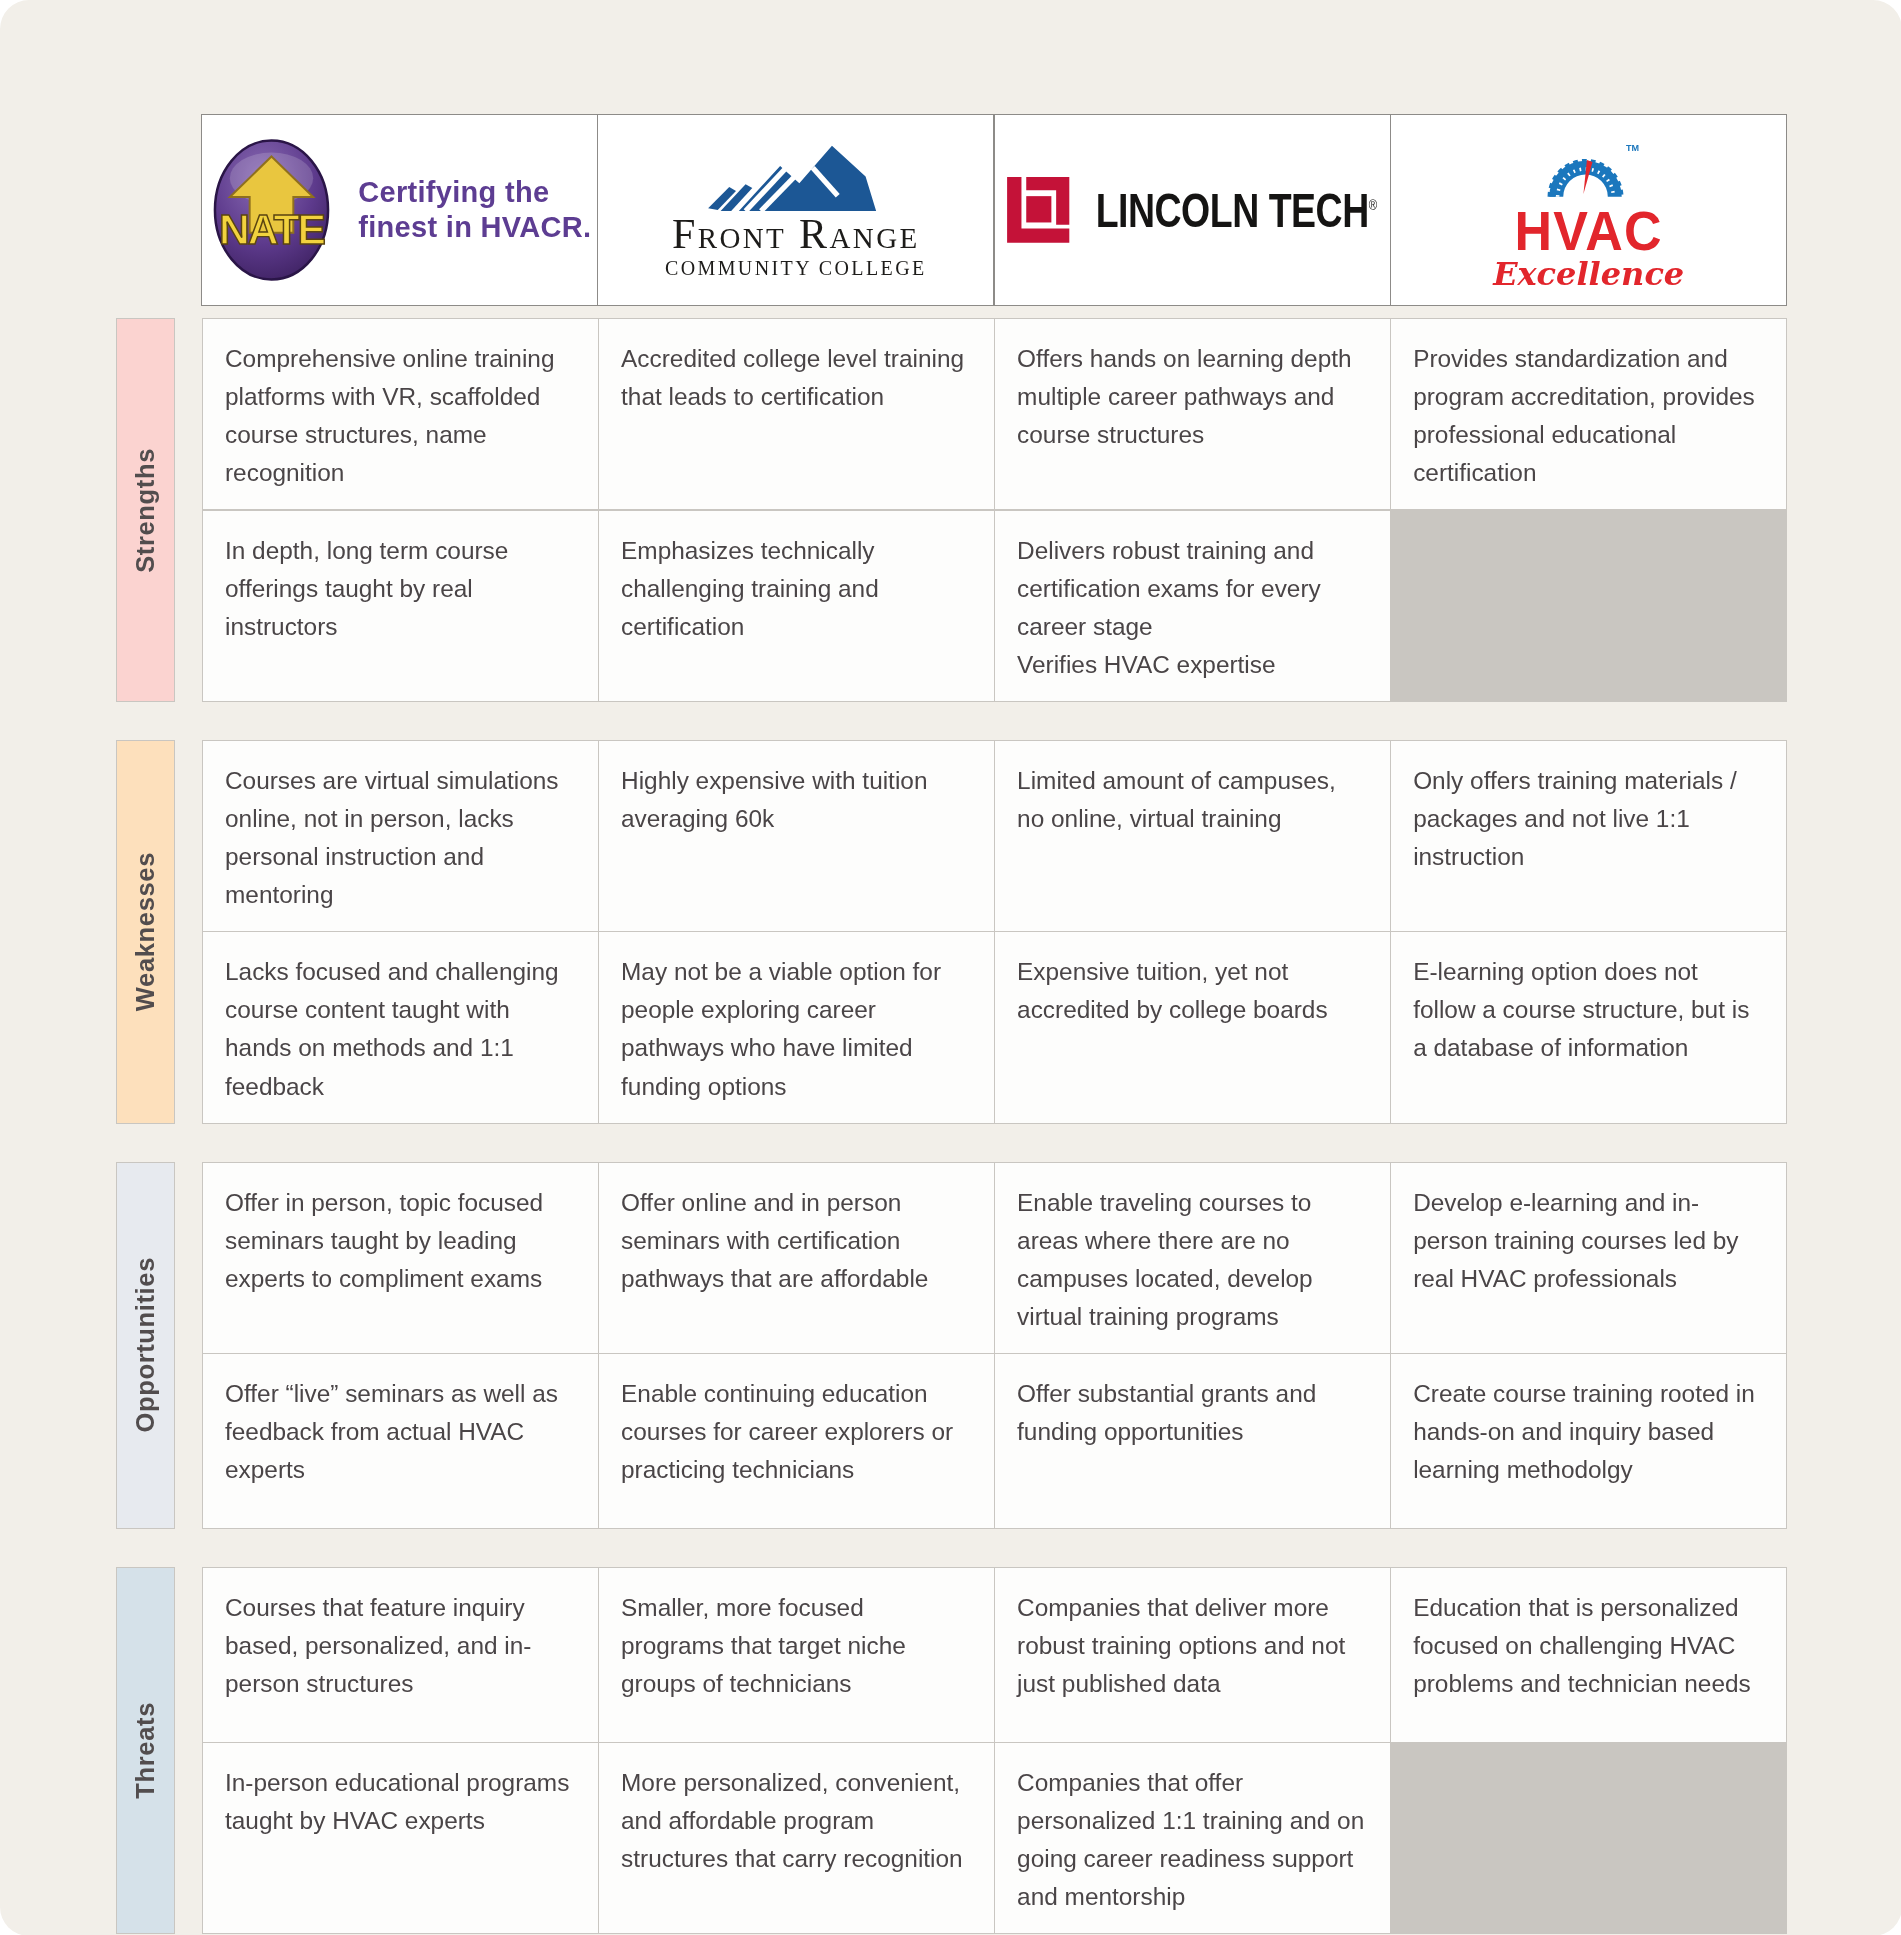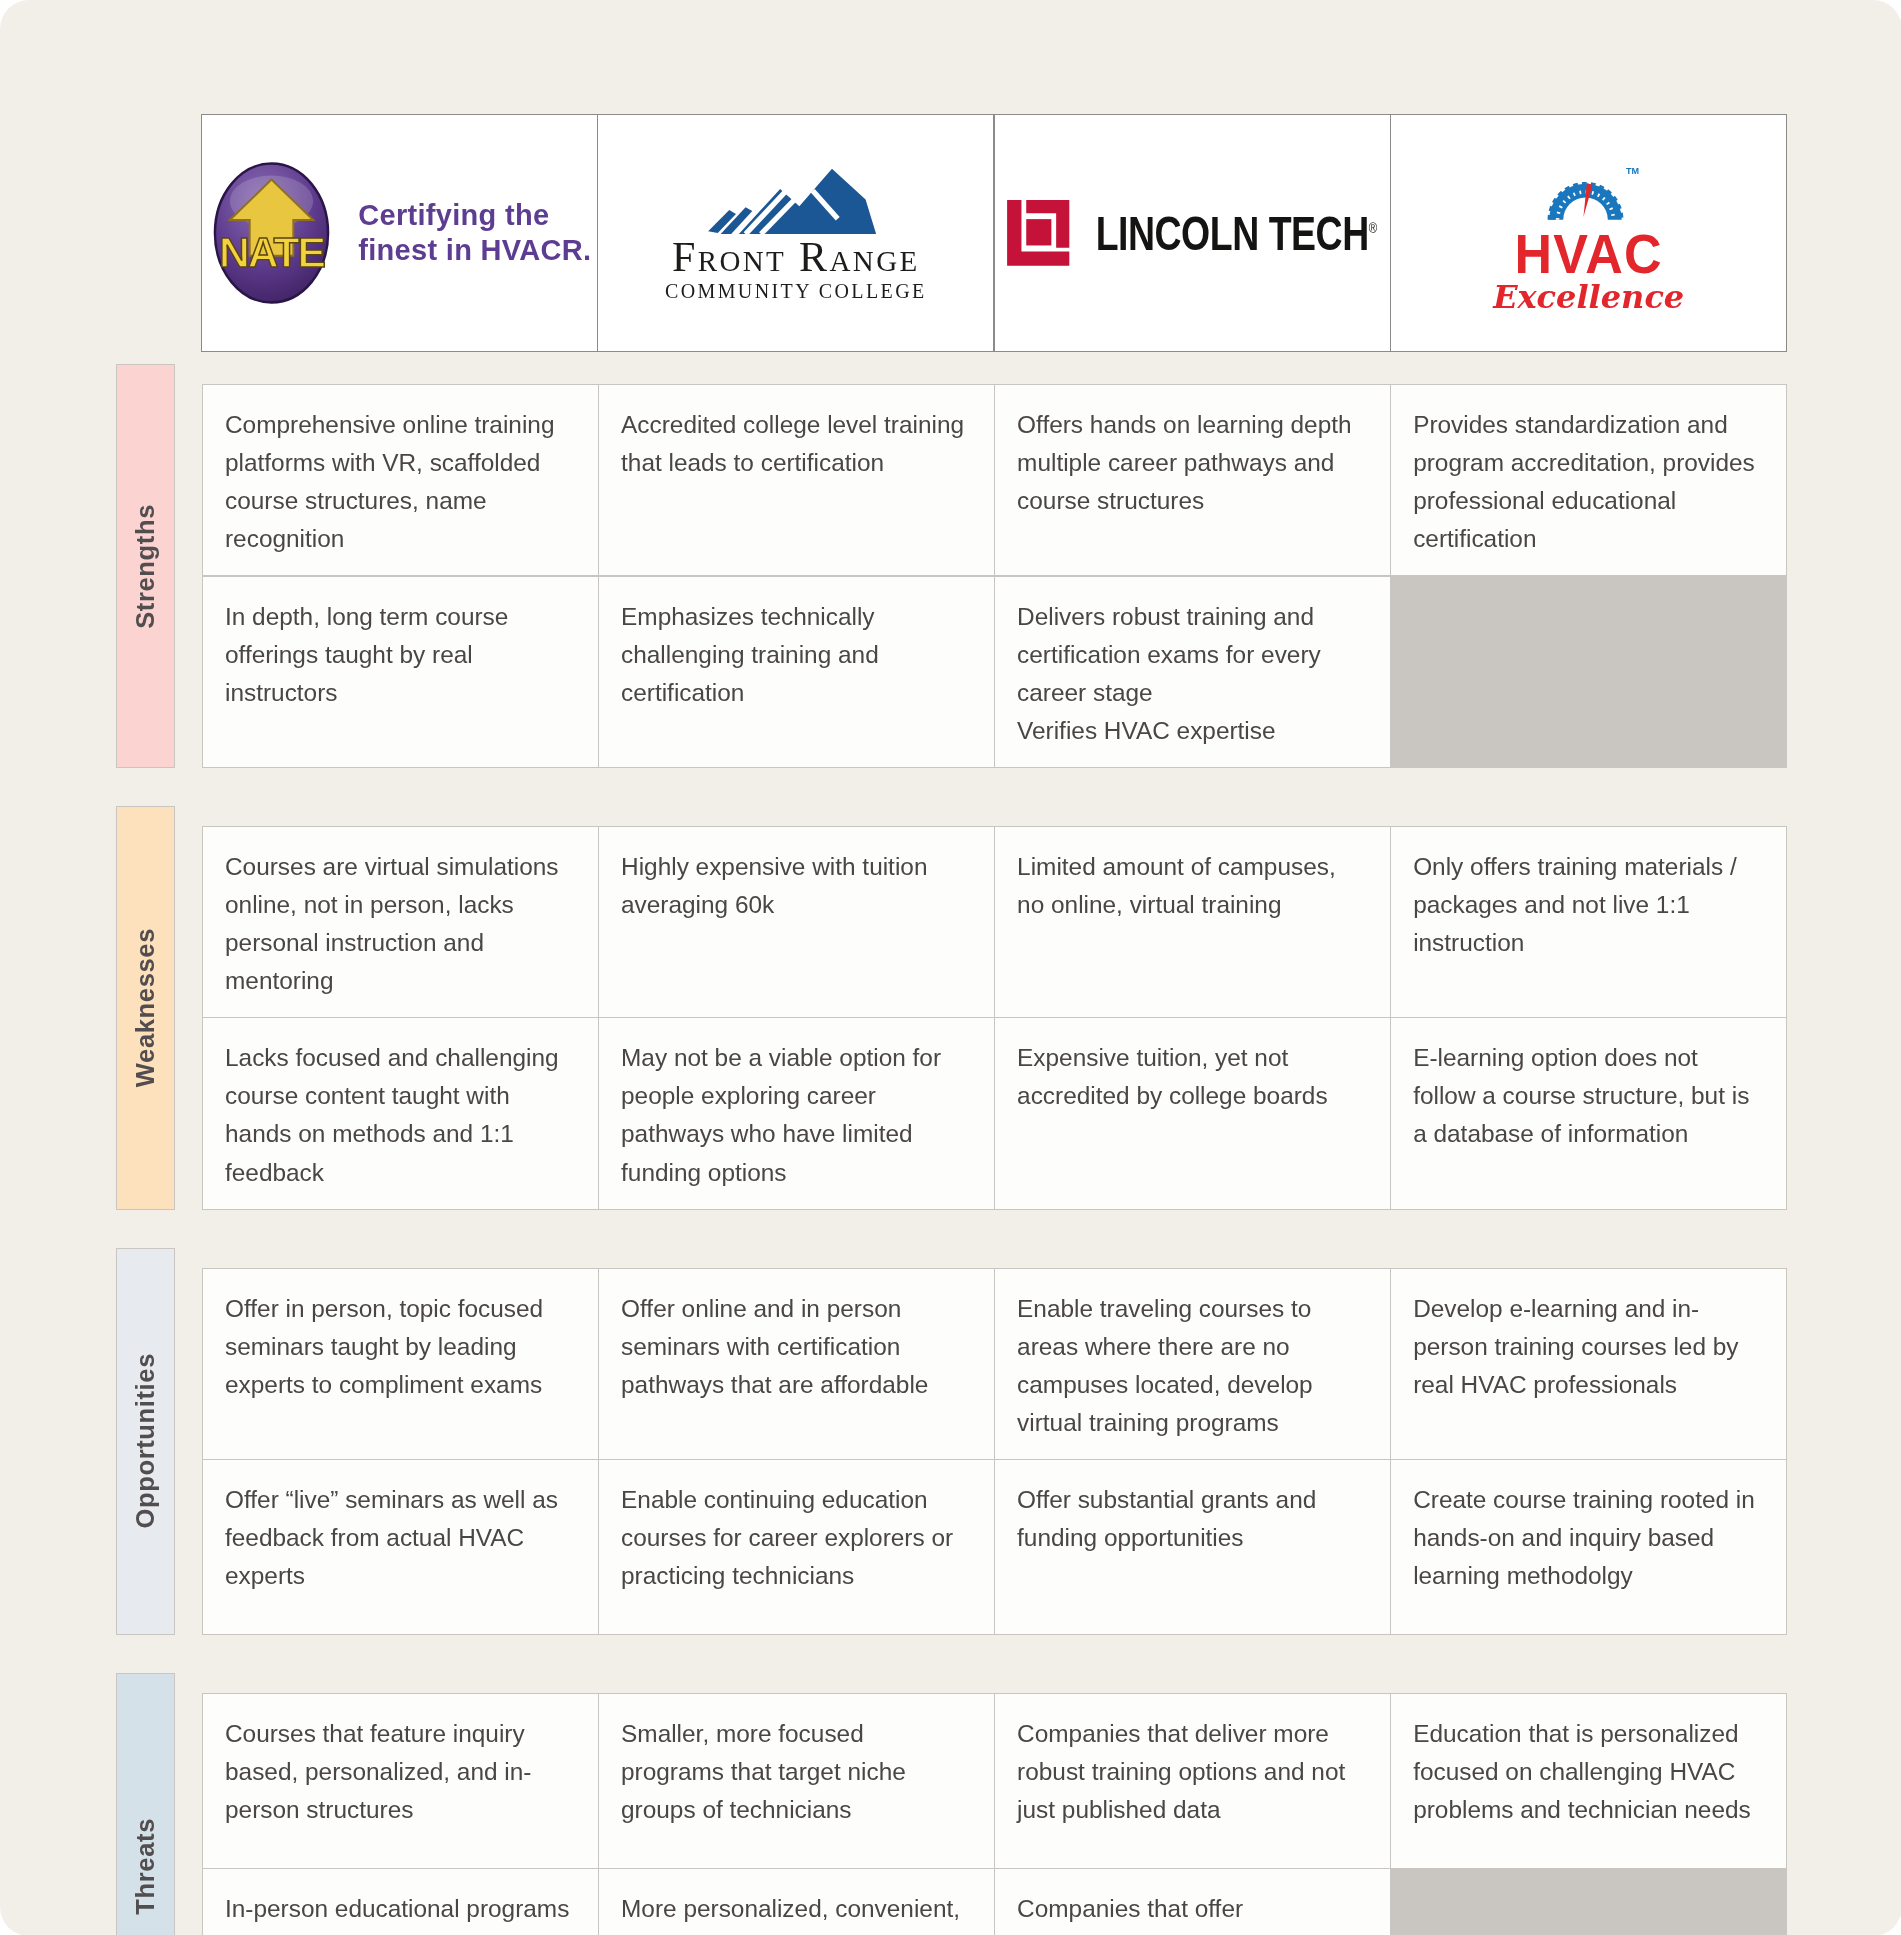--- a/index.html
+++ b/index.html
@@ -20,21 +20,21 @@
     margin-left:85px;
     display:grid;
     grid-template-columns:repeat(4,1fr);
     gap:1.8px;
     background:#8d8b88;
     border:1.8px solid #8d8b88;
     margin-bottom:12.2px;
   }
   .logo-cell {
     background:#ffffff;
-    height:236px;
+    height:190px;
     display:flex; align-items:center; justify-content:center;
     overflow:hidden;
   }
 
   
   .nate-wrap { display:flex; align-items:center; gap:22px; }
   .nate-badge { width:129px; height:154px; }
   .nate-tagline { font-weight:700; color:#5d3d92; font-size:29px; line-height:1.2; letter-spacing:0.3px; }
 
   
@@ -84,21 +84,20 @@
     font-weight:700; font-size:25.6px; letter-spacing:0.6px; color:#524d4e;
   }
   .cells {
     flex:1;
     display:grid;
     grid-template-columns:repeat(4,1fr);
     grid-auto-rows:minmax(174px,auto);
     gap:1.2px;
     background:#c9c6c1;
     border:1.2px solid #c9c6c1;
-    margin-top:20px;
   }
   .cell {
     background:#fdfdfc;
     padding:21px 23px 17px 22px;
     font-size:24.4px; line-height:1.56; color:#4a4547;
     white-space:pre-line;
   }
 </style>
 </head>
 <body>

